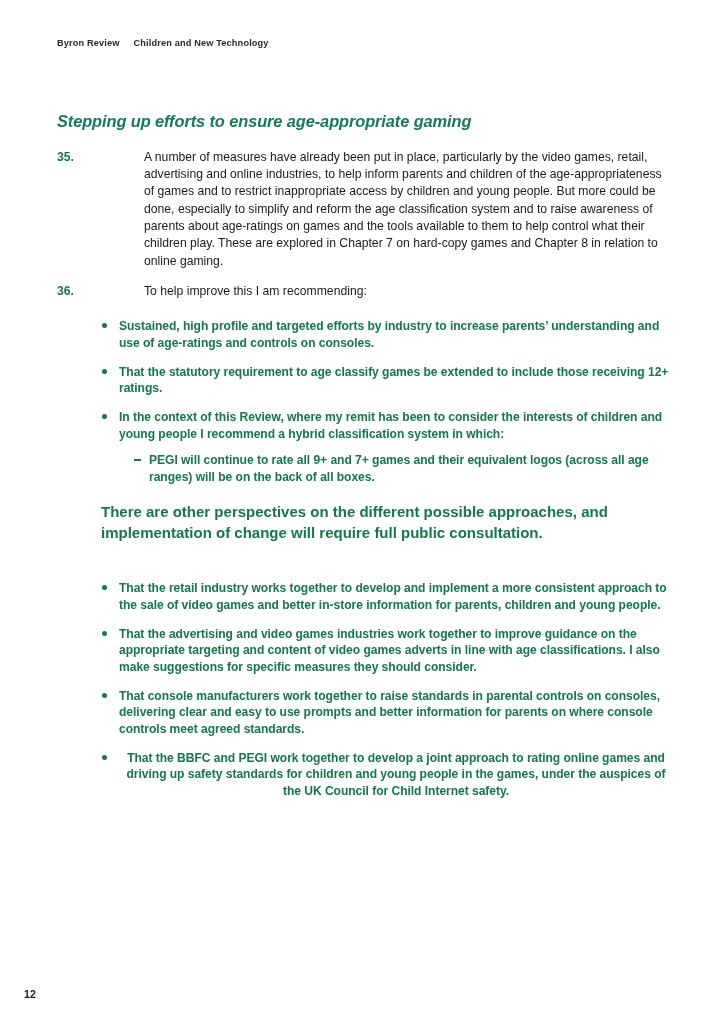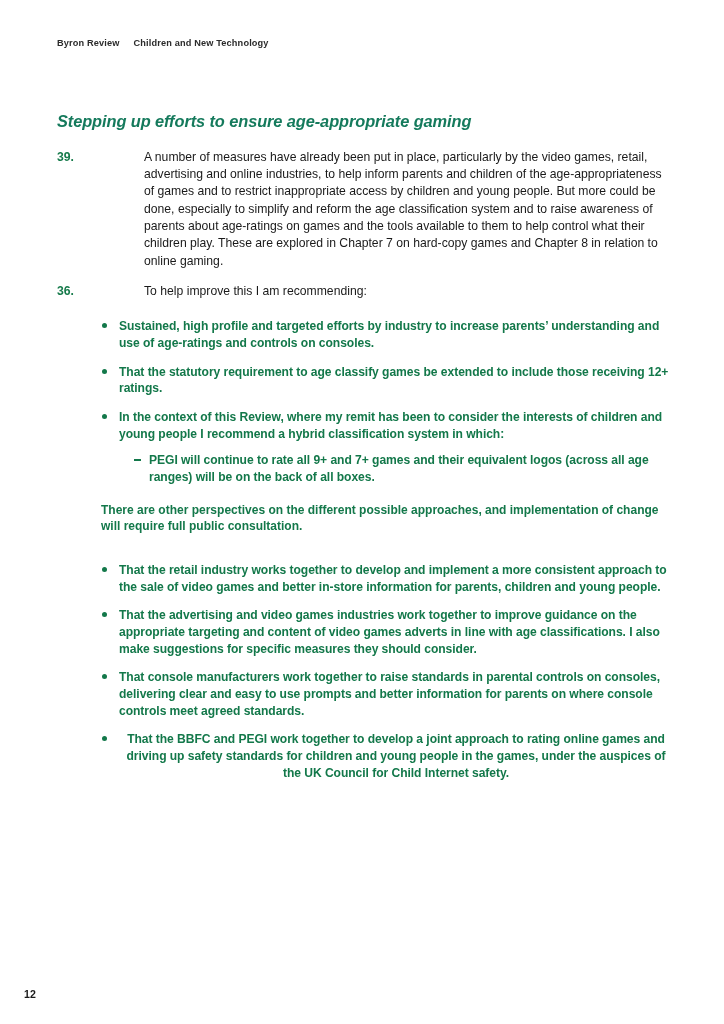--- a/index.html
+++ b/index.html
@@ -128,23 +128,23 @@
     position: absolute;
     left: 0;
     top: 7px;
     width: 7px;
     height: 1.4px;
     background: #13784a;
   }
 
   
   .note-para {
-    margin: 0 0 21px 0;
+    margin: 0 0 31px 0;
     padding-left: 44px;
-    font-size: 12px;
+    font-size: 15px;
     font-weight: bold;
     line-height: 1.38;
     color: #13784a;
   }
 
   .group-gap { height: 6px; }
 
   
   .page-number {
     position: absolute;
@@ -162,21 +162,21 @@
 
   <div class="running-header">
     <span>Byron Review</span><span class="rh-sep"></span><span>Children and New Technology</span>
   </div>
 
   <div class="content">
 
     <h2 class="section-heading">Stepping up efforts to ensure age-appropriate gaming</h2>
 
     <div class="num-para">
-      <span class="num">39.</span>
+      <span class="num">35.</span>
       <span class="para-text">A number of measures have already been put in place, particularly by the video games, retail, advertising and online industries, to help inform parents and children of the age-appropriateness of games and to restrict inappropriate access by children and young people. But more could be done, especially to simplify and reform the age classification system and to raise awareness of parents about age-ratings on games and the tools available to them to help control what their children play. These are explored in Chapter 7 on hard-copy games and Chapter 8 in relation to online gaming.</span>
     </div>
 
     <div class="num-para" style="margin-bottom:18px;">
       <span class="num">36.</span>
       <span class="para-text">To help improve this I am recommending:</span>
     </div>
 
     <ul class="rec-list">
 

